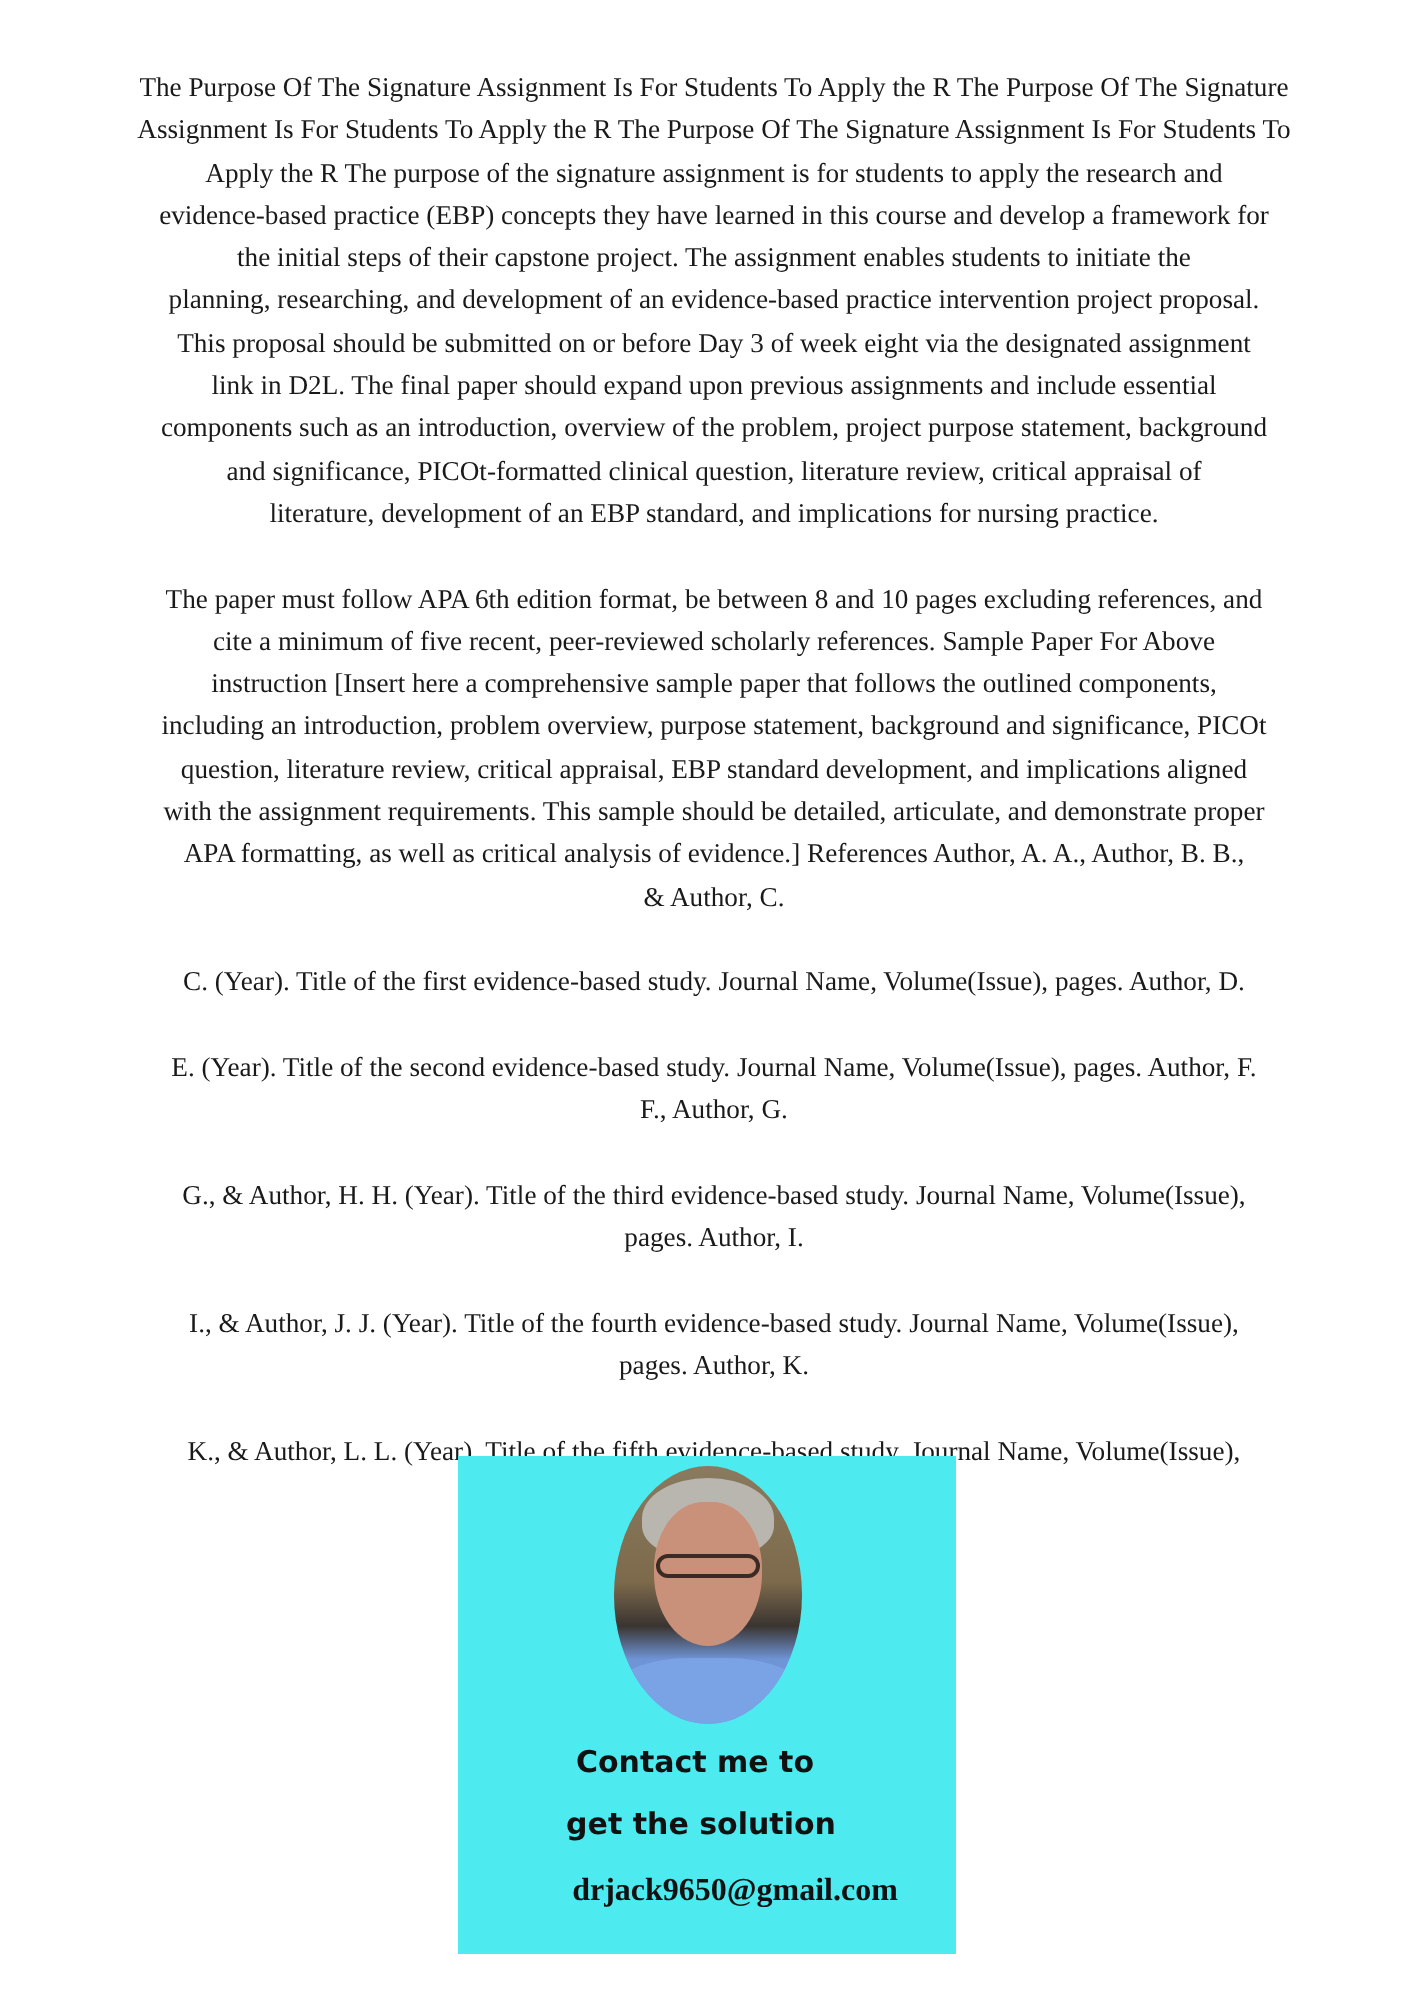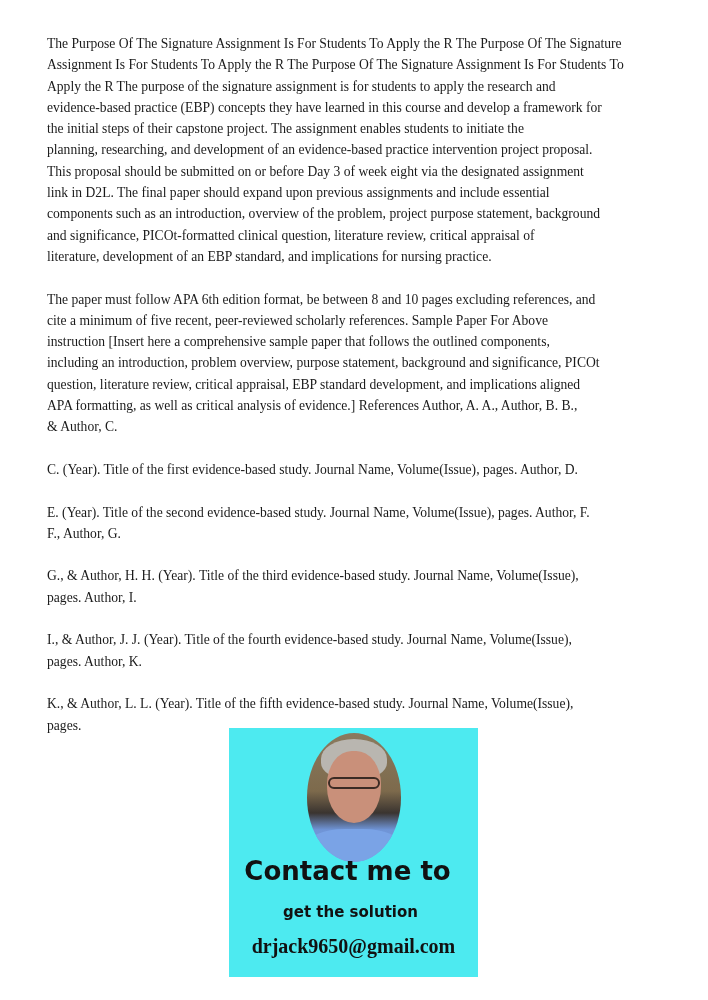--- a/index.html
+++ b/index.html
@@ -19,20 +19,21 @@
       top: 33px;
       width: 620px;
       font-family: "Liberation Serif", "DejaVu Serif", serif;
       font-size: 13.6px;
       line-height: 21.3px;
       color: #1a1a1a;
     }
     .line {
       display: block;
       white-space: nowrap;
+      text-align: center;
     }
     .para {
       margin: 0 0 21.3px 0;
     }
     .ad-box {
       position: absolute;
       left: 229px;
       top: 728px;
       width: 249px;
       height: 249px;
@@ -78,41 +79,42 @@
       border-radius: 40% 40% 0 0;
     }
     .ad-text {
       position: absolute;
       left: 0;
       width: 249px;
       text-align: center;
       color: #111111;
     }
     .ad-line1 {
-      top: 129px;
+      top: 139px;
       font-family: "DejaVu Sans", "Liberation Sans", sans-serif;
       font-weight: bold;
-      font-size: 26px;
+      font-size: 15px;
       line-height: 28px;
       left: -6px;
     }
     .ad-line2 {
       top: 170px;
       font-family: "DejaVu Sans", "Liberation Sans", sans-serif;
       font-weight: bold;
       font-size: 15px;
       line-height: 28px;
       left: -3px;
     }
     .ad-email {
       top: 204px;
       font-family: "Liberation Serif", "DejaVu Serif", serif;
       font-weight: bold;
-      font-size: 20px;
+      font-size: 16px;
       line-height: 28px;
+      padding-left: 14px;
     }
   </style>
 </head>
 <body>
 
 <div class="page">
   <p class="para">
     <span class="line">The Purpose Of The Signature Assignment Is For Students To Apply the R The Purpose Of The Signature</span>
     <span class="line">Assignment Is For Students To Apply the R The Purpose Of The Signature Assignment Is For Students To</span>
     <span class="line">Apply the R The purpose of the signature assignment is for students to apply the research and</span>
@@ -124,20 +126,21 @@
     <span class="line">components such as an introduction, overview of the problem, project purpose statement, background</span>
     <span class="line">and significance, PICOt-formatted clinical question, literature review, critical appraisal of</span>
     <span class="line">literature, development of an EBP standard, and implications for nursing practice.</span>
   </p>
   <p class="para">
     <span class="line">The paper must follow APA 6th edition format, be between 8 and 10 pages excluding references, and</span>
     <span class="line">cite a minimum of five recent, peer-reviewed scholarly references. Sample Paper For Above</span>
     <span class="line">instruction [Insert here a comprehensive sample paper that follows the outlined components,</span>
     <span class="line">including an introduction, problem overview, purpose statement, background and significance, PICOt</span>
     <span class="line">question, literature review, critical appraisal, EBP standard development, and implications aligned</span>
+    <span class="line">with the assignment requirements. This sample should be detailed, articulate, and demonstrate proper</span>
     <span class="line">APA formatting, as well as critical analysis of evidence.] References Author, A. A., Author, B. B.,</span>
     <span class="line">&amp; Author, C.</span>
   </p>
   <p class="para">
     <span class="line">C. (Year). Title of the first evidence-based study. Journal Name, Volume(Issue), pages. Author, D.</span>
   </p>
   <p class="para">
     <span class="line">E. (Year). Title of the second evidence-based study. Journal Name, Volume(Issue), pages. Author, F.</span>
     <span class="line">F., Author, G.</span>
   </p>

